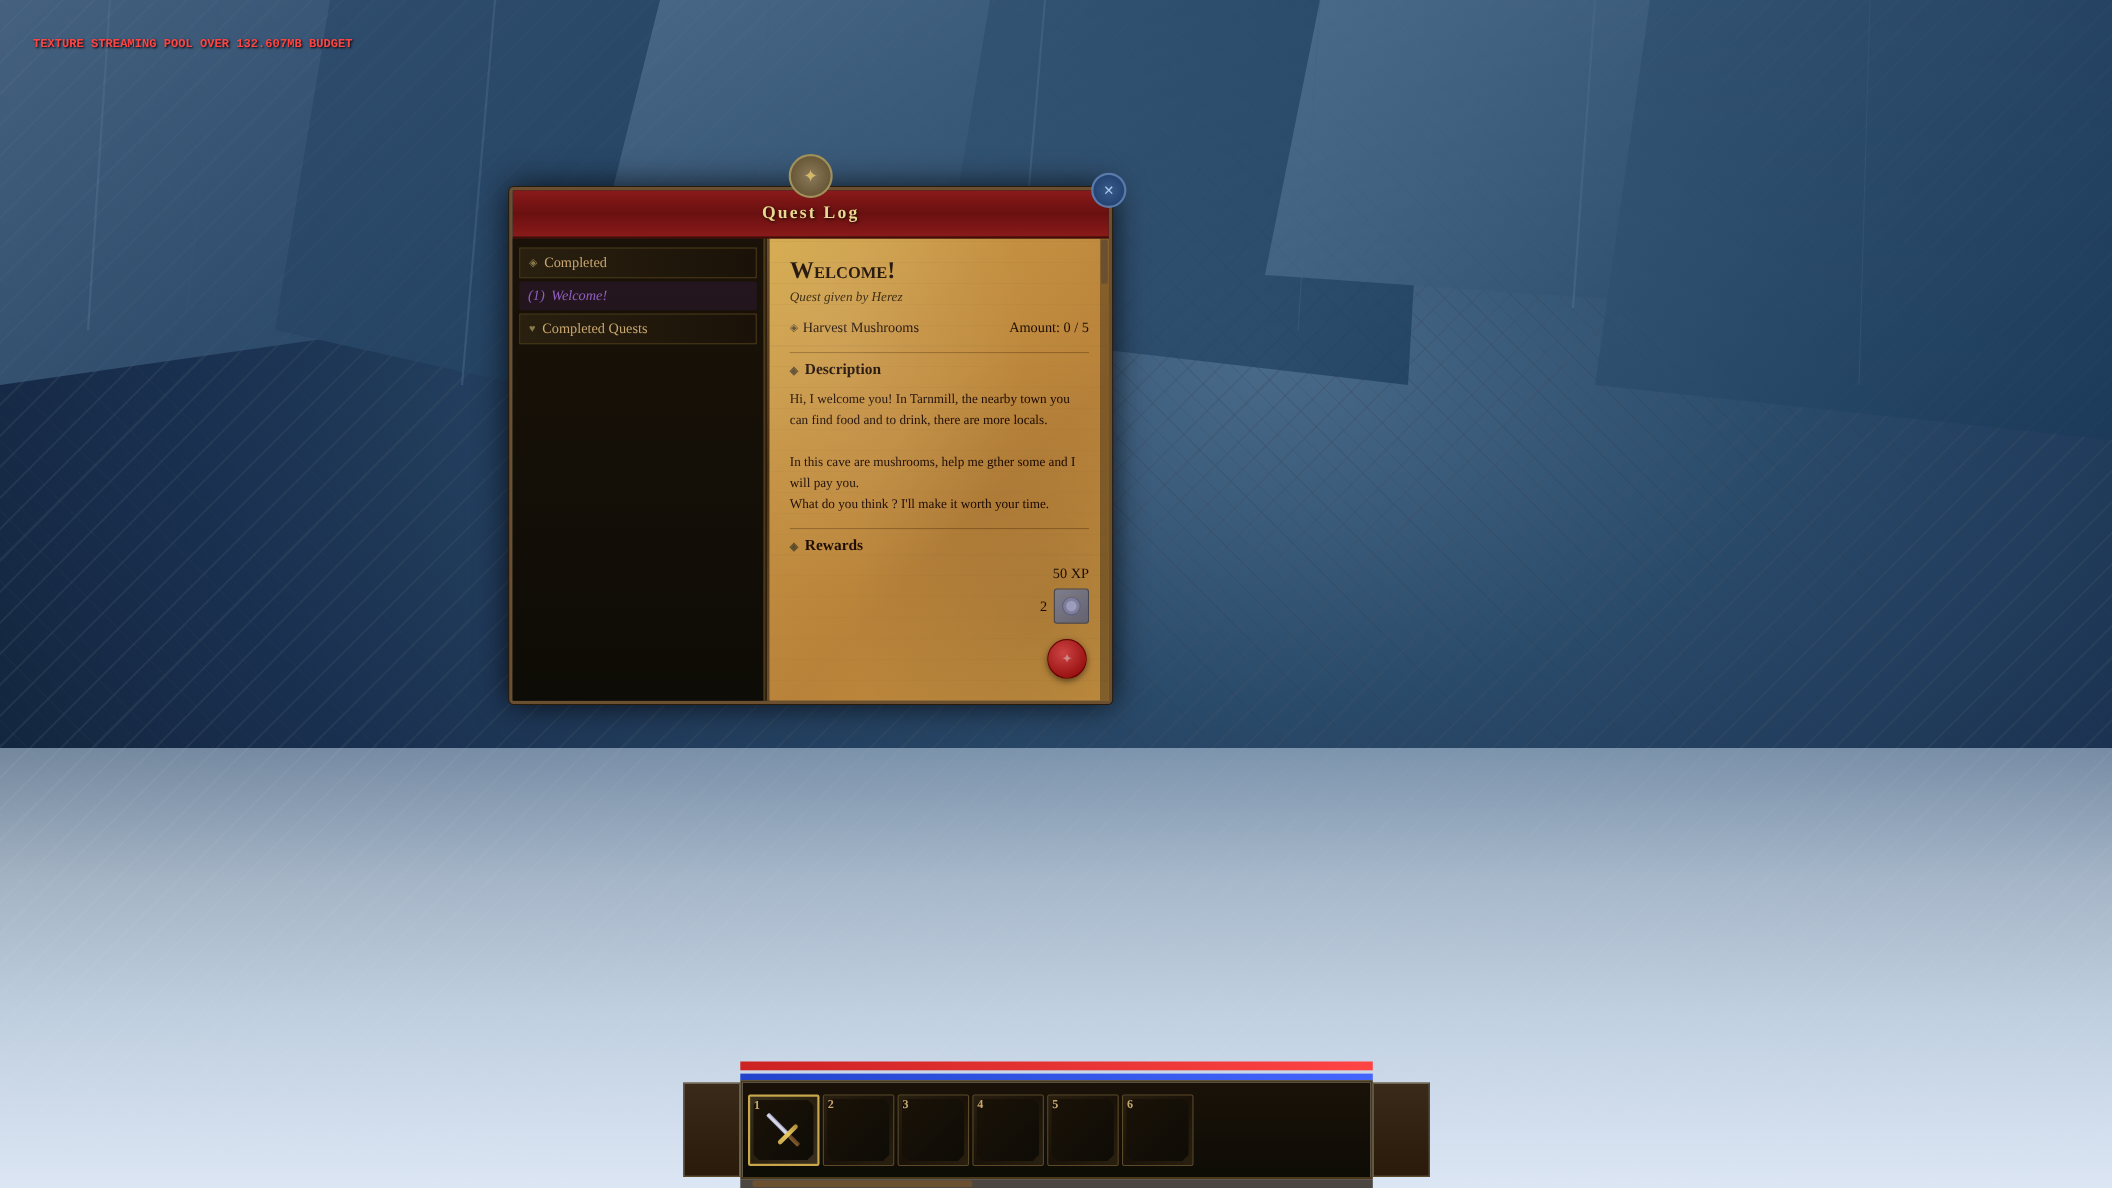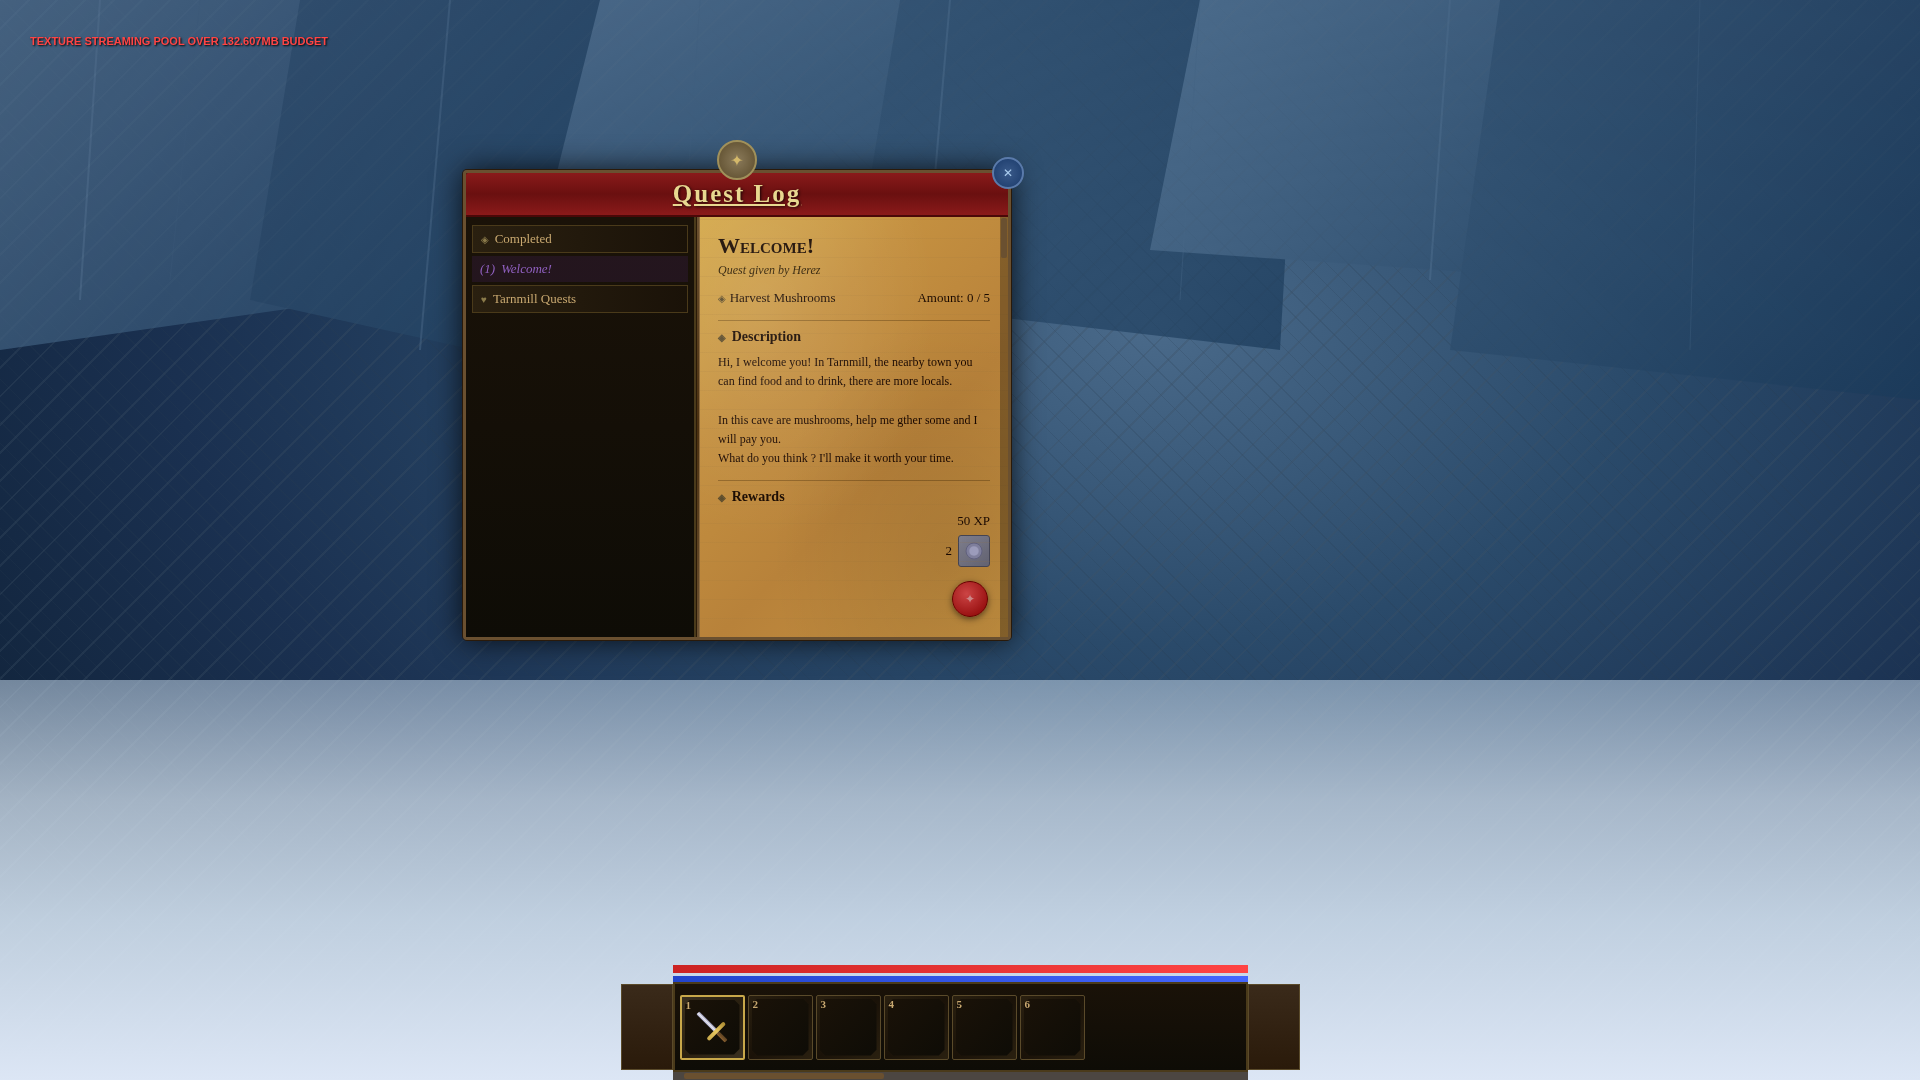--- a/index.html
+++ b/index.html
@@ -52,21 +52,21 @@
         rgba(220,230,245,1) 100%);
       z-index: 1;
     }
 
     
     .debug-text {
       position: absolute;
       top: 35px;
       left: 30px;
       color: #ff4444;
-      font-family: Liberation Sans, sans-serif;
+      font-family: Liberation Mono, monospace;
       font-size: 11px;
       font-weight: bold;
       z-index: 100;
       text-shadow: 1px 1px 2px #000;
     }
 
     
     .quest-window {
       position: absolute;
       left: 463px;
@@ -124,25 +124,24 @@
       display: flex;
       align-items: center;
       justify-content: center;
       border-bottom: 2px solid #4a0808;
       border-top-left-radius: 2px;
       border-top-right-radius: 2px;
     }
 
     .window-title {
       color: #e8d890;
-      font-size: 25px;
+      font-size: 16px;
       font-weight: bold;
       letter-spacing: 2px;
       text-shadow: 1px 1px 3px rgba(0,0,0,0.8);
-      text-decoration: underline;
     }
 
     
     .close-button {
       position: absolute;
       right: -16px;
       top: -16px;
       width: 32px;
       height: 32px;
       border-radius: 50%;
@@ -585,21 +584,21 @@
           <span>Completed</span>
         </div>
 
         <div class="quest-item active">
           <span class="quest-num">(1)</span>
           <span>Welcome!</span>
         </div>
 
         <div class="completed-quests">
           <span class="cat-icon">♥</span>
-          <span>Tarnmill Quests</span>
+          <span>Completed Quests</span>
         </div>
       </div>
 
       <div class="panel-divider"></div>
 
       <div class="quest-detail-panel">
         <div class="quest-title">Welcome!</div>
         <div class="quest-giver">Quest given by Herez</div>
 
         <div class="quest-objective-row">

